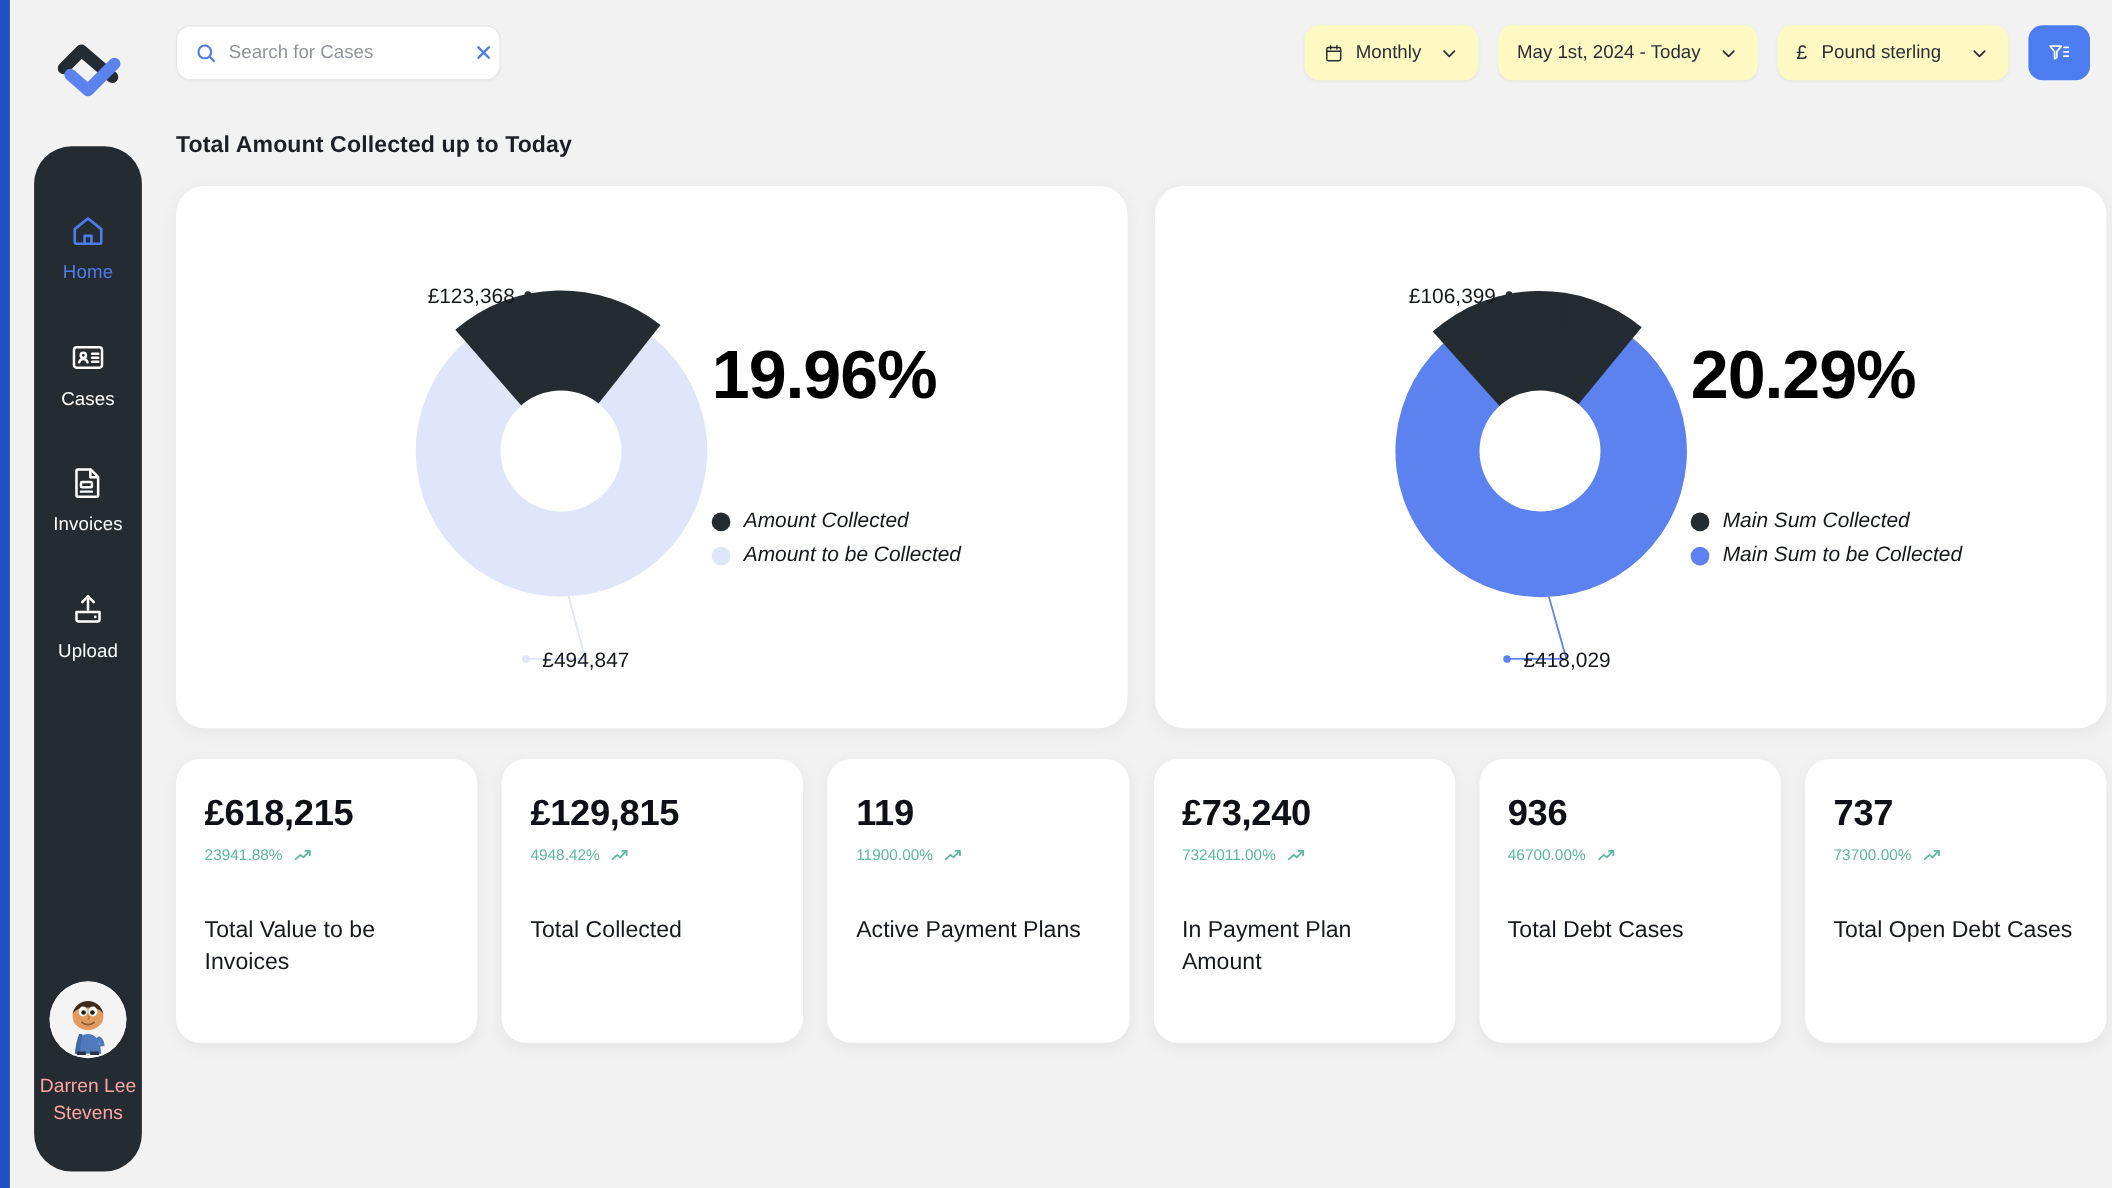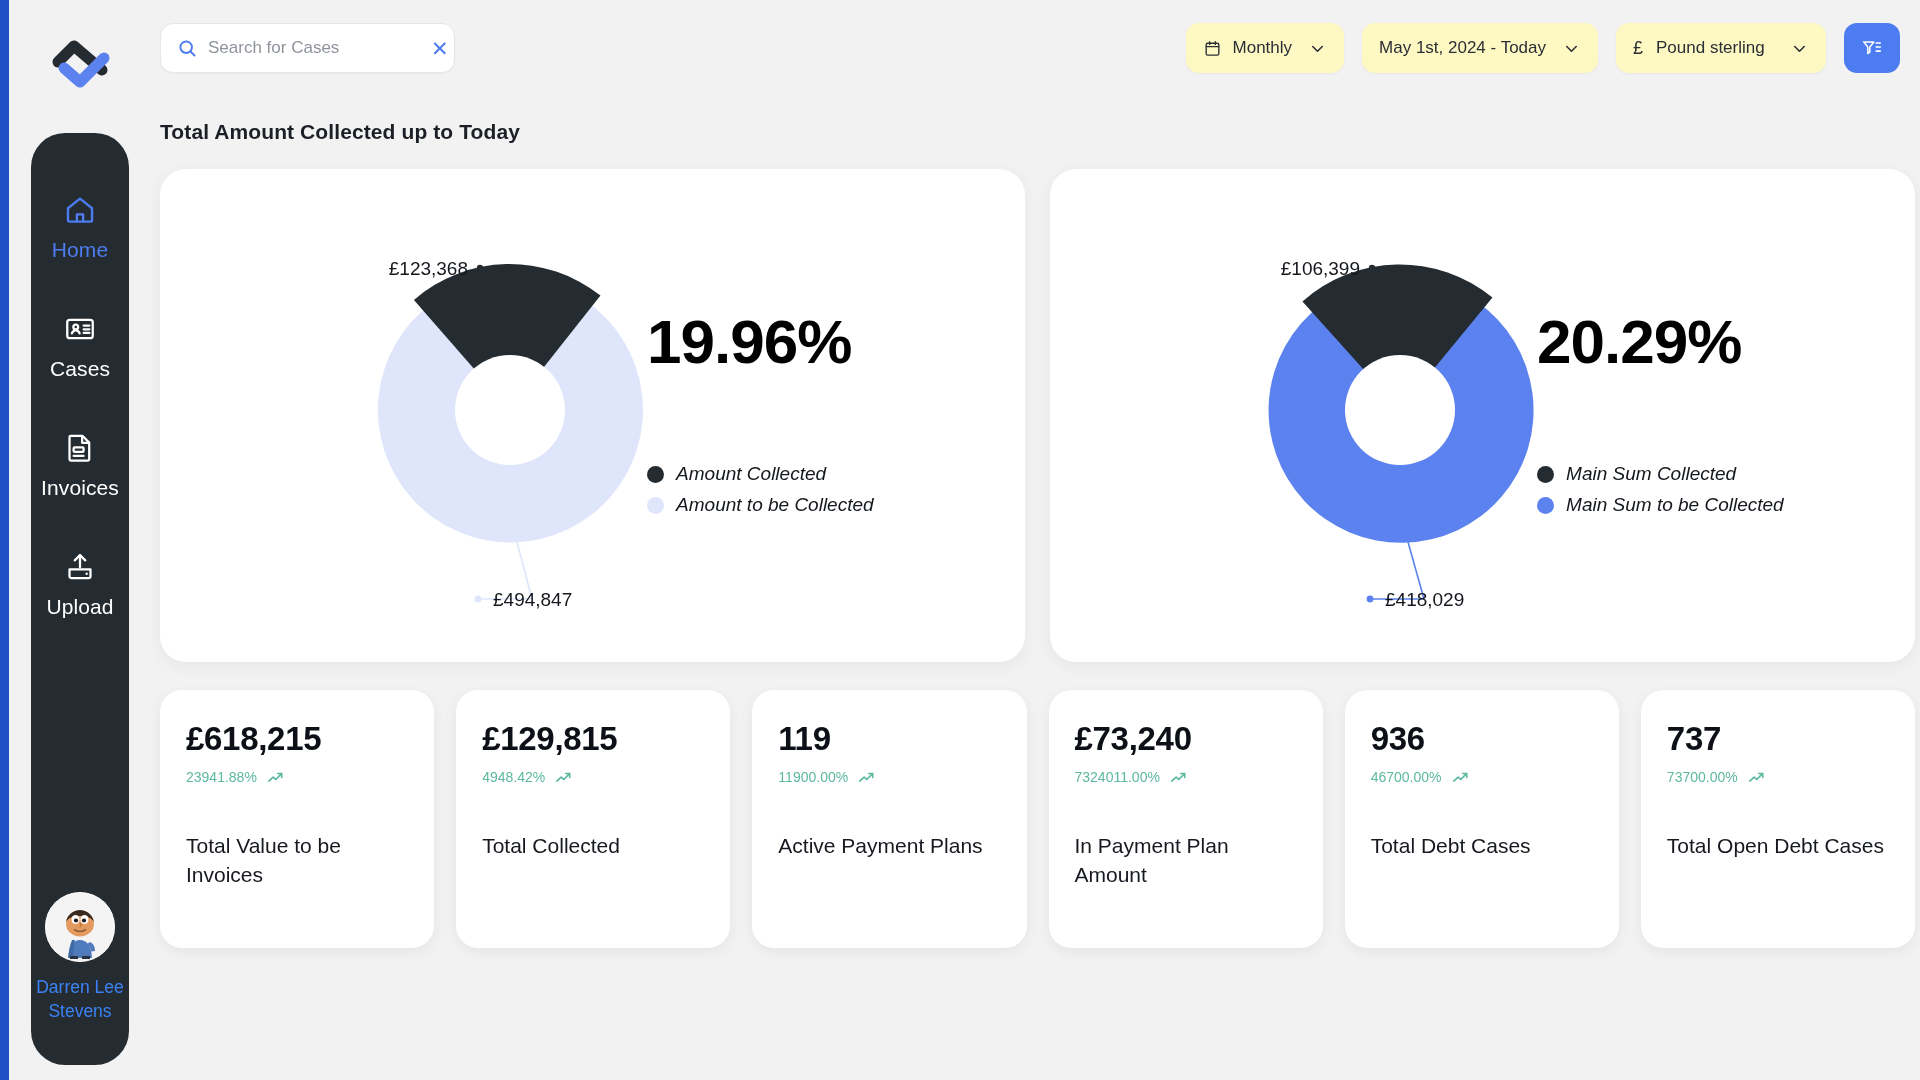--- a/index.html
+++ b/index.html
@@ -36,40 +36,40 @@
     width: 100%;
     display: flex; flex-direction: column;
     align-items: center; justify-content: center;
     padding: 18px 0 10px 0;
     margin-bottom: 22px;
     cursor: pointer;
   }
   .nav-icon { width: 34px; height: 34px; display: block; }
   .nav-label {
     margin-top: 11px;
-    font-size: 21px;
+    font-size: 17px;
     color: #ffffff;
     letter-spacing: .1px;
     text-align: center;
     line-height: 1.15;
   }
   .nav-item.active .nav-label { color: #4d7cf0; }
 
   .profile {
     position: absolute; bottom: 42px; left: 0; width: 100%;
     display: flex; flex-direction: column; align-items: center;
   }
   .avatar {
     width: 70px; height: 70px; border-radius: 50%;
     background: #f2f2f2; overflow: hidden;
     display: block;
   }
   .profile-name {
     margin-top: 14px;
-    font-size: 17.5px; color: #3b82f6;
+    font-size: 17.5px; color: #fca5a5;
     text-align: center; line-height: 1.33;
     width: 88px;
   }
 
   
   .topbar {
     position: absolute; left: 160px; top: 18px;
     width: 1740px; height: 60px;
     display: flex; align-items: center;
   }

